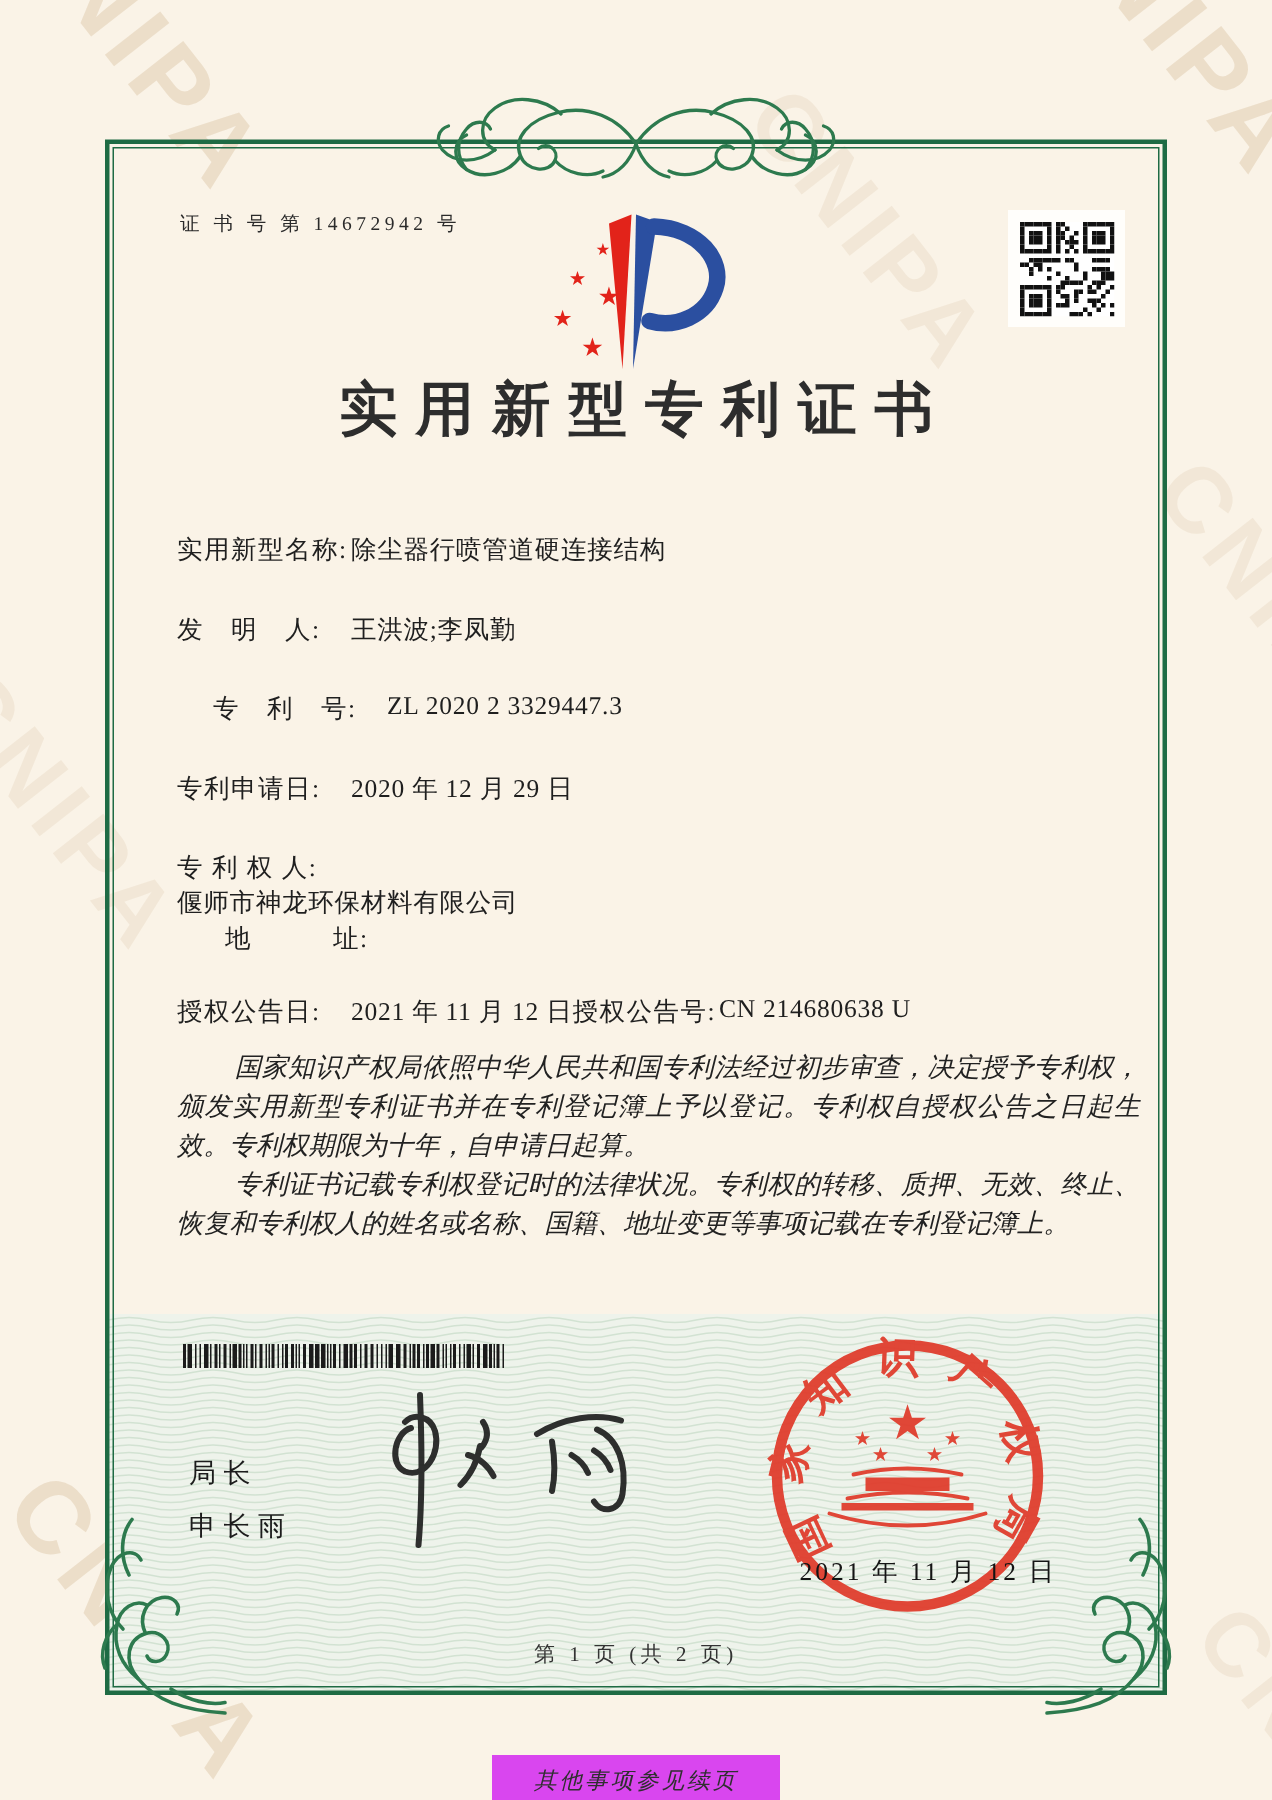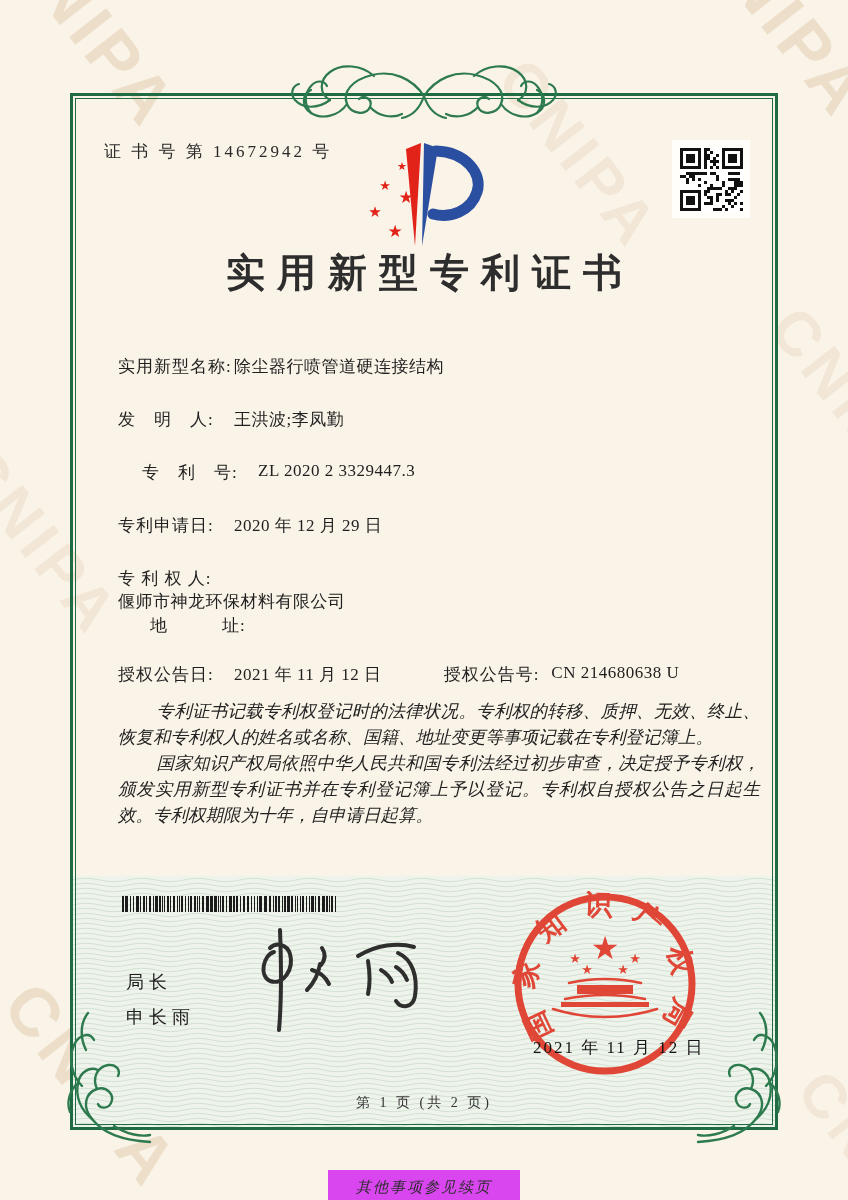--- a/index.html
+++ b/index.html
@@ -17,34 +17,34 @@
   }
   .wm.light { color:rgba(202,168,126,0.15); }
   
   .waves { position:absolute; left:72px; top:876px; z-index:1; }
   
   .frame { position:absolute; left:70px; top:93px; width:708px; height:1037px;
            border:3px solid #1e6b44; z-index:2; }
   .frame-inner { position:absolute; inset:2px; border:1px solid #1e6b44; }
   .ornament { position:absolute; z-index:3; }
   
-  .cert-no { position:absolute; left:104px; top:140px; font-size:17px;
+  .cert-no { position:absolute; left:120px; top:140px; font-size:13px;
              letter-spacing:3px; color:#2a2a2a; z-index:4; }
   .logo { position:absolute; left:362px; top:140px; z-index:4; }
   .qr-box { position:absolute; left:672px; top:140px; width:78px; height:78px;
             background:#fffefb; display:flex; align-items:center; justify-content:center; z-index:4; }
   .title { position:absolute; left:0; right:0; top:246px; text-align:center;
            font-size:39px; font-weight:bold; letter-spacing:12px; text-indent:12px;
            color:#2d2d2d; z-index:4; }
   
   .field-row { position:absolute; left:118px; display:flex; font-size:17px;
                color:#1f1f1f; z-index:4; white-space:nowrap; }
   .field-label { width:116px; flex:none; letter-spacing:1px; }
   .field-value { letter-spacing:0.5px; }
-  .grant-no-label { margin-left:62px; letter-spacing:1px; }
+  .grant-no-label { letter-spacing:1px; }
   
   .body-text { position:absolute; left:118px; top:698px; width:642px;
                font-size:17.5px; line-height:26px; font-style:italic;
                color:#222; z-index:4; text-align:justify; }
   .body-text p { text-indent:2.2em; }
   
   .barcode { position:absolute; left:122px; top:896px; z-index:4; }
   .signer-title { position:absolute; left:126px; top:970px; font-size:18px;
                   letter-spacing:5px; color:#1c1c1c; z-index:4; }
   .signer-name { position:absolute; left:126px; top:1005px; font-size:18px;
@@ -407,26 +407,26 @@
     <span class="field-label">专 利 权 人:</span>
     <span class="field-value">偃师市神龙环保材料有限公司</span>
   </div>
   <div class="field-row" style="top:614px;margin-left:32px;">
     <span class="field-label">地　　　址:</span>
   </div>
   <div class="field-row" style="top:663px;">
     <span class="field-label">授权公告日:</span>
     <span class="field-value">2021 年 11 月 12 日</span>
     <span class="grant-no-label">授权公告号:</span>
-    <span class="field-value" style="margin-left:12px;">CN 214680638 U</span>
+    <span class="field-value" style="margin-left:2px;">CN 214680638 U</span>
   </div>
 
   <div class="body-text">
+    <p>国家知识产权局依照中华人民共和国专利法经过初步审查，决定授予专利权，颁发实用新型专利证书并在专利登记簿上予以登记。专利权自授权公告之日起生效。专利权期限为十年，自申请日起算。</p>
     <p>专利证书记载专利权登记时的法律状况。专利权的转移、质押、无效、终止、恢复和专利权人的姓名或名称、国籍、地址变更等事项记载在专利登记簿上。</p>
-    <p>国家知识产权局依照中华人民共和国专利法经过初步审查，决定授予专利权，颁发实用新型专利证书并在专利登记簿上予以登记。专利权自授权公告之日起生效。专利权期限为十年，自申请日起算。</p>
   </div>
 
   <svg id="barcode" class="barcode" width="216" height="17">
       <rect x="0" y="0" width="2" height="16" fill="#1b1b1b"></rect>
       <rect x="3" y="0" width="3" height="16" fill="#1b1b1b"></rect>
       <rect x="8" y="0" width="1" height="16" fill="#1b1b1b"></rect>
       <rect x="11" y="0" width="1" height="16" fill="#1b1b1b"></rect>
       <rect x="14" y="0" width="3" height="16" fill="#1b1b1b"></rect>
       <rect x="18" y="0" width="1" height="16" fill="#1b1b1b"></rect>
       <rect x="21" y="0" width="2" height="16" fill="#1b1b1b"></rect>

